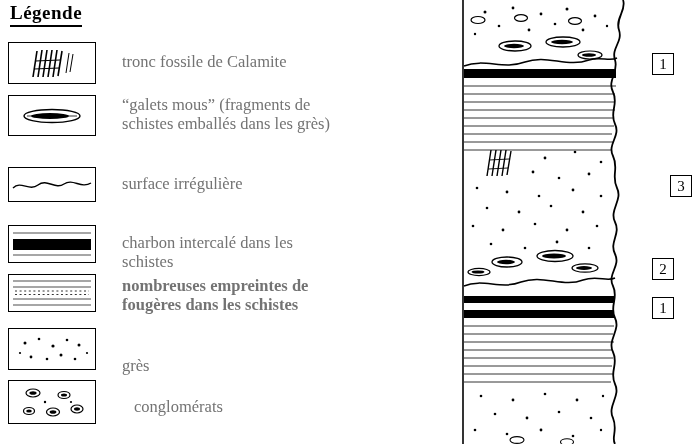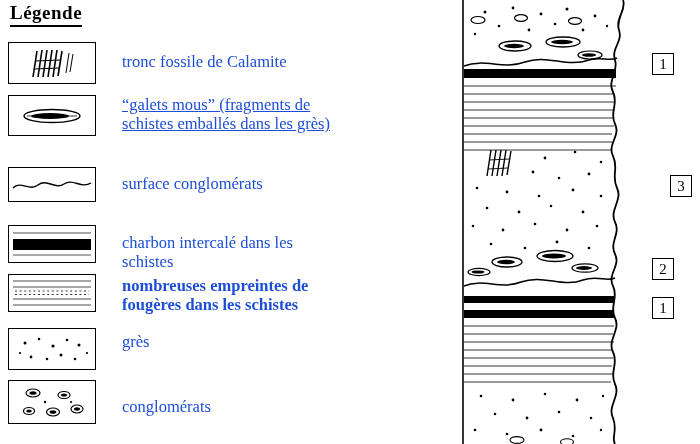--- a/index.html
+++ b/index.html
@@ -51,21 +51,21 @@
     background: #fff;
     box-sizing: border-box;
     overflow: hidden;
   }
 
   .legend-label {
     position: absolute;
     left: 122px;
     font-size: 16.5px;
     line-height: 19px;
-    color: #1d4ed8;
+    color: #737373;
     font-family: "Liberation Serif", serif;
     white-space: pre-line;
   }
 
   
   #log-panel {
     position: absolute;
     left: 455px;
     top: 0;
     width: 245px;
@@ -118,31 +118,31 @@
   </div>
 
   <div class="legend-row" style="top:95px;">
     <div class="swatch" style="top:0; height:41px;">
       <svg width="86" height="39" viewBox="0 0 86 39">
         <ellipse cx="43" cy="20" rx="28" ry="6.5" fill="none" stroke="#000" stroke-width="1.4"></ellipse>
         <ellipse cx="41" cy="20" rx="19" ry="3" fill="#000"></ellipse>
         <line x1="18" y1="20" x2="68" y2="20" stroke="#000" stroke-width="0.8"></line>
       </svg>
     </div>
-    <div class="legend-label" style="top:0px;text-decoration:underline;">“galets mous” (fragments de
+    <div class="legend-label" style="top:0px;">“galets mous” (fragments de
 schistes emballés dans les grès)</div>
   </div>
 
   <div class="legend-row" style="top:167px;">
     <div class="swatch" style="top:0; height:35px;">
       <svg width="86" height="33" viewBox="0 0 86 33">
         <path d="M4,20 C12,12 20,24 29,17 C38,10 46,22 55,16 C64,10 72,21 82,15" fill="none" stroke="#000" stroke-width="1.4"></path>
       </svg>
     </div>
-    <div class="legend-label" style="top:7px;">surface conglomérats</div>
+    <div class="legend-label" style="top:7px;">surface irrégulière</div>
   </div>
 
   <div class="legend-row" style="top:225px;">
     <div class="swatch" style="top:0; height:38px;">
       <svg width="86" height="36" viewBox="0 0 86 36">
         <rect x="4" y="13" width="78" height="11" fill="#000"></rect>
         <line x1="4" y1="7" x2="82" y2="7" stroke="#000" stroke-width="0.7"></line>
         <line x1="4" y1="29" x2="82" y2="29" stroke="#000" stroke-width="0.7"></line>
       </svg>
     </div>
@@ -180,21 +180,21 @@
           <circle cx="70" cy="16" r="1.5"></circle>
           <circle cx="22" cy="28" r="1.4"></circle>
           <circle cx="38" cy="30" r="1.3"></circle>
           <circle cx="52" cy="26" r="1.5"></circle>
           <circle cx="66" cy="30" r="1.3"></circle>
           <circle cx="11" cy="24" r="1.1"></circle>
           <circle cx="78" cy="24" r="1.1"></circle>
         </g>
       </svg>
     </div>
-    <div class="legend-label" style="top:4px;text-align:right;">grès</div>
+    <div class="legend-label" style="top:28px;text-align:right;">grès</div>
   </div>
 
   <div class="legend-row" style="top:380px;">
     <div class="swatch" style="top:0; height:44px;">
       <svg width="86" height="42" viewBox="0 0 86 42">
         <g fill="none" stroke="#000" stroke-width="1.2">
           <ellipse cx="24" cy="12" rx="7" ry="4"></ellipse>
           <ellipse cx="55" cy="14" rx="6" ry="3.5"></ellipse>
           <ellipse cx="20" cy="30" rx="5.5" ry="3.5"></ellipse>
           <ellipse cx="44" cy="31" rx="6.5" ry="4"></ellipse>
@@ -204,21 +204,21 @@
           <ellipse cx="24" cy="12" rx="3.6" ry="1.8"></ellipse>
           <ellipse cx="55" cy="14" rx="3" ry="1.5"></ellipse>
           <ellipse cx="20" cy="30" rx="2.8" ry="1.5"></ellipse>
           <ellipse cx="44" cy="31" rx="3.4" ry="1.8"></ellipse>
           <ellipse cx="68" cy="28" rx="3" ry="1.7"></ellipse>
           <circle cx="36" cy="21" r="1.2"></circle>
           <circle cx="62" cy="21" r="1.1"></circle>
         </g>
       </svg>
     </div>
-    <div class="legend-label" style="top:17px;">conglomérats</div>
+    <div class="legend-label" style="top:17px;margin-left:12px;">conglomérats</div>
   </div>
 
 </div>
 
 <div id="log-panel">
   <svg width="245" height="444" viewBox="0 0 245 444">
 
     <line x1="8" y1="0" x2="8" y2="444" stroke="#000" stroke-width="1.6"></line>
 
     <path d="M168,0 C172,10 160,18 164,30 C168,42 156,48 160,60

